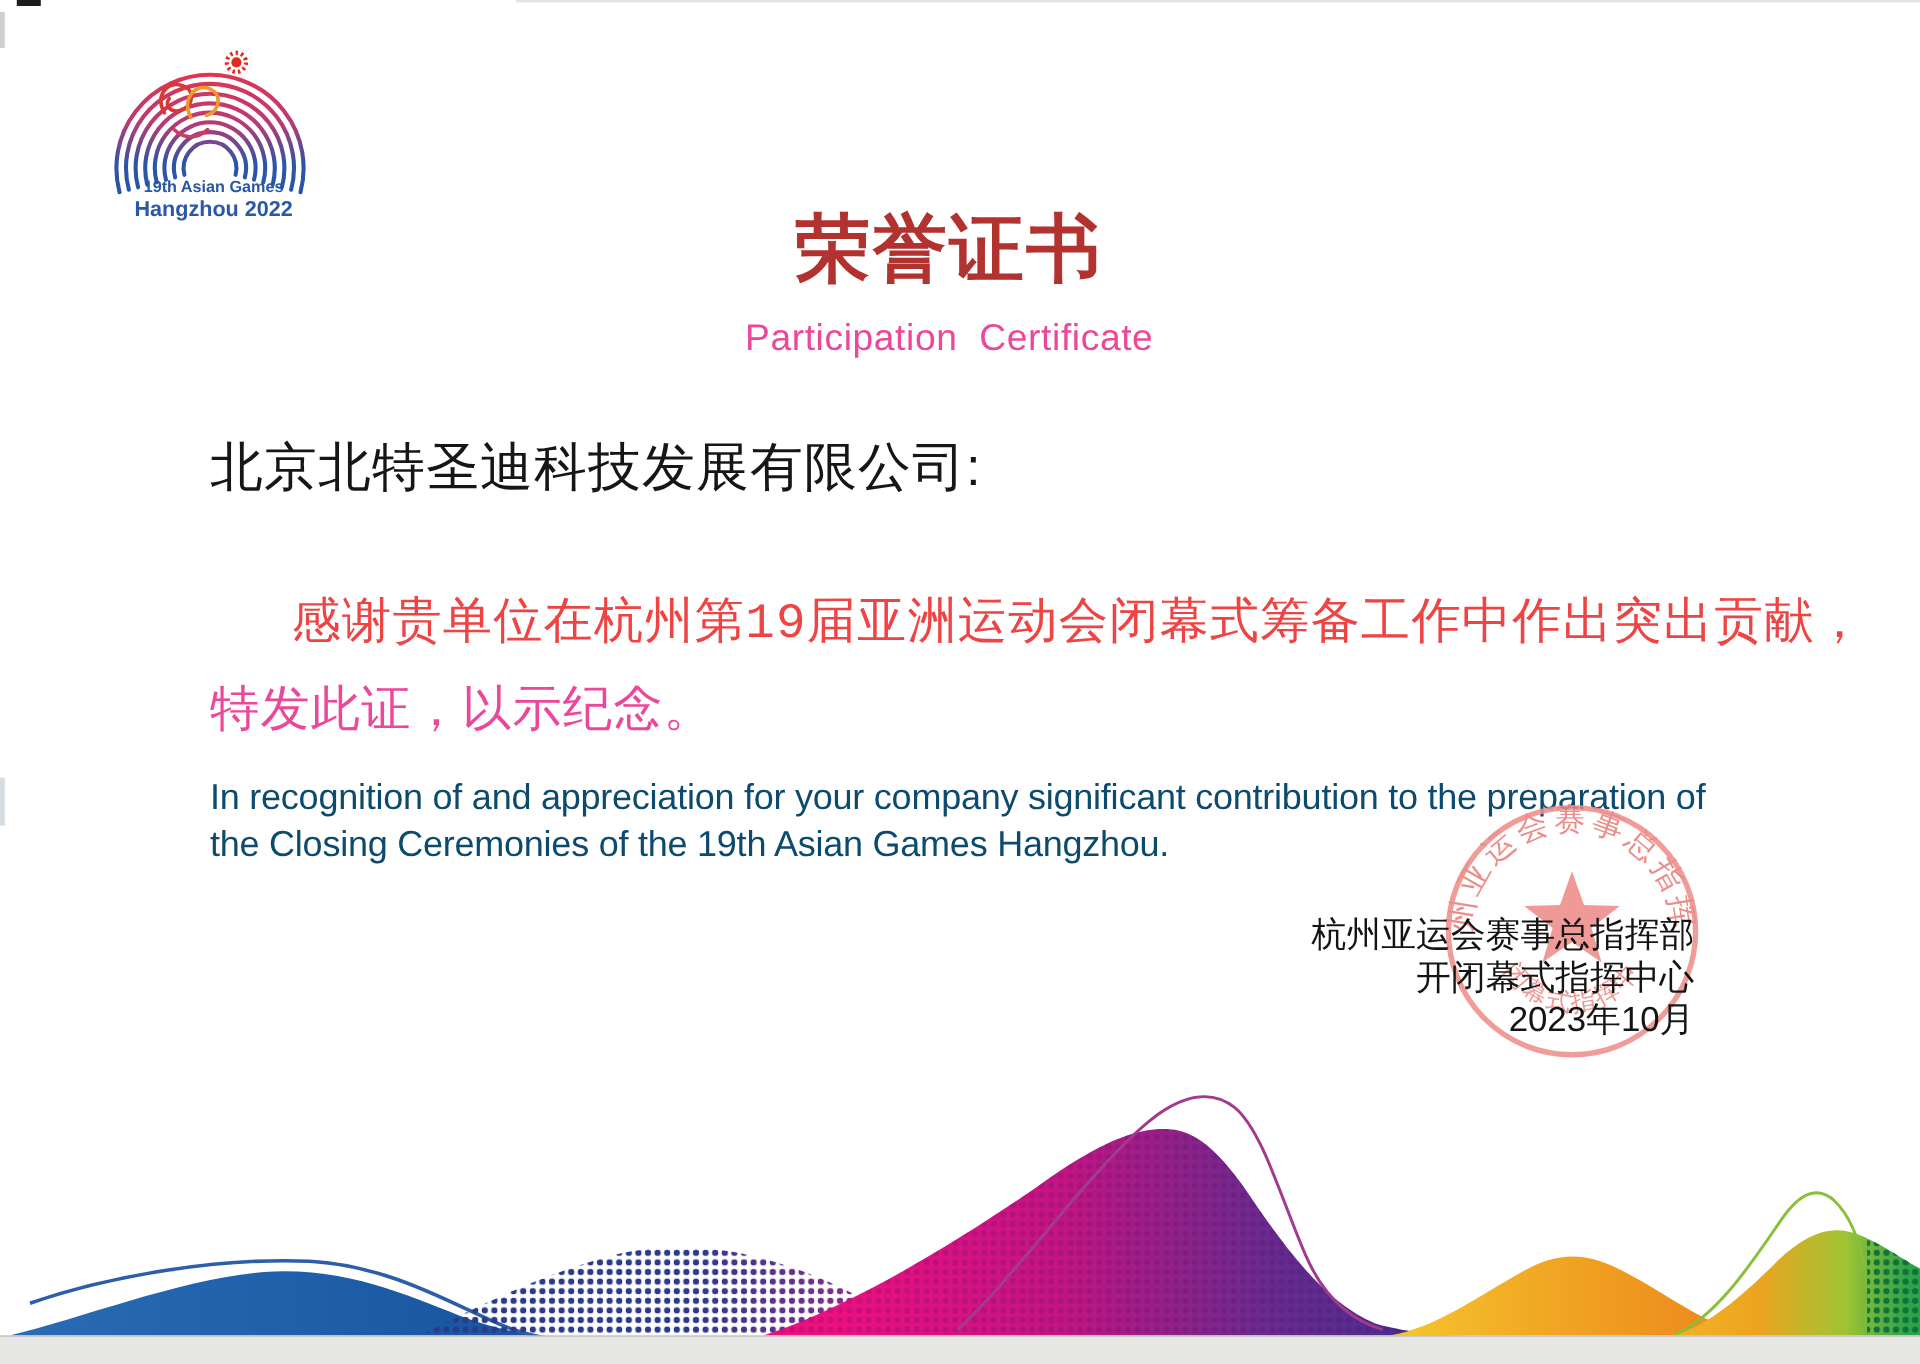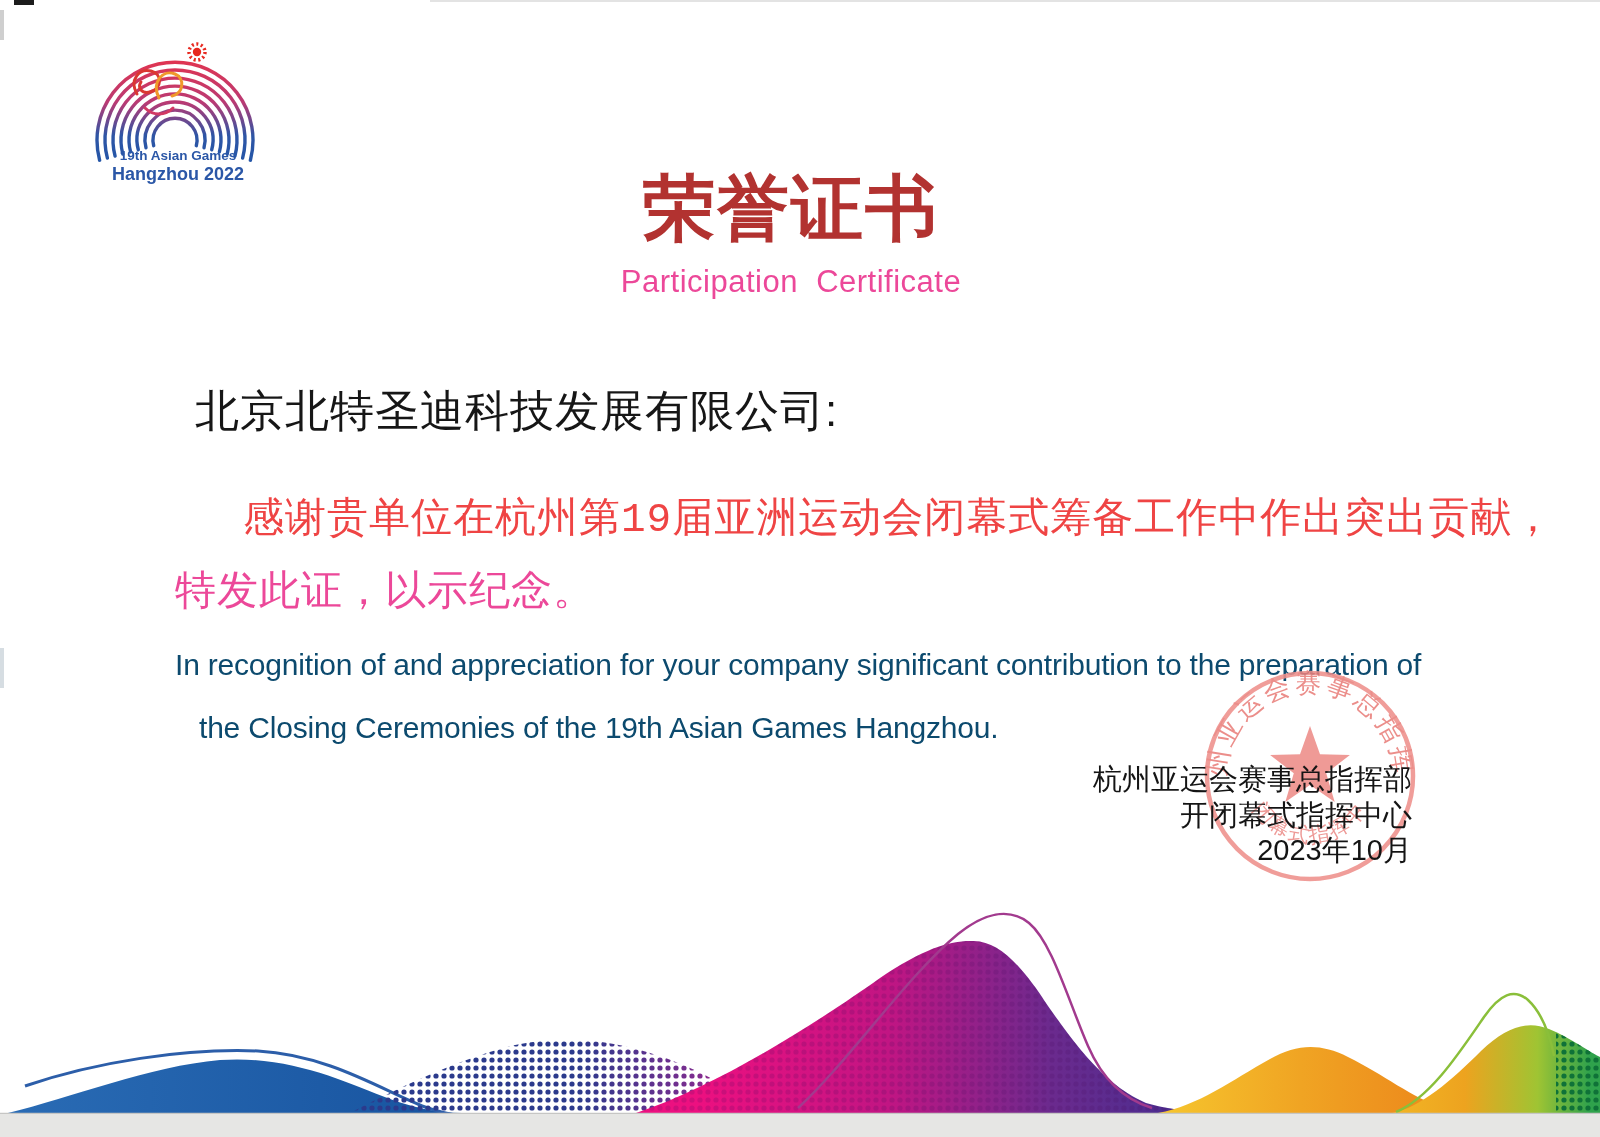--- a/index.html
+++ b/index.html
@@ -13,34 +13,34 @@
   
   .corner-mark{left:14px;top:0;width:20px;height:5px;background:#1c1c1c;}
   .top-edge{left:430px;top:0;width:1170px;height:2px;background:#dcdcdc;opacity:.8;}
   .edge-tick1{left:0;top:10px;width:4px;height:30px;background:#cfcfcf;}
   .edge-tick2{left:0;top:648px;width:4px;height:40px;background:#d6dde2;}
   
   .logo{left:93px;top:36px;width:170px;height:160px;}
   
   .title-wrap{left:0;top:0;width:1582px;text-align:center;}
   .title-zh{
-    top:158px;font-size:72px;line-height:100px;font-weight:600;
+    top:158px;font-size:62px;line-height:100px;font-weight:600;
     color:#b23230;letter-spacing:2px;
   }
   .title-en{
     top:264px;font-size:31px;line-height:36px;font-weight:400;
     color:#ec4899;white-space:pre;letter-spacing:.5px;
   }
   
-  .recipient{left:175px;top:382px;font-size:44px;color:#161616;letter-spacing:1px;margin-left:20px;}
+  .recipient{left:175px;top:360px;font-size:44px;color:#161616;letter-spacing:1px;}
   .zh-line1{left:243px;top:490px;font-size:41px;color:#ef4444;letter-spacing:1px;font-family:Liberation Mono, monospace;}
   .zh-line2{left:175px;top:563px;font-size:41px;color:#ec4899;letter-spacing:1px;}
   .en-line{left:175px;font-size:30px;color:#0c4a6e;letter-spacing:-.2px;line-height:39px;}
   .en-line.l1{top:645px;}
-  .en-line.l2{top:708px;margin-left:24px;}
+  .en-line.l2{top:684px;}
   
   .signature{right:188px;top:762px;text-align:right;font-size:29px;line-height:35.5px;color:#141414;z-index:3;}
   
   .stamp{left:1196px;top:664px;width:228px;height:228px;z-index:2;opacity:.88;}
   
   .bottom-art{left:0;top:870px;width:1600px;height:267px;z-index:1;}
 </style>
 </head>
 <body>
 

